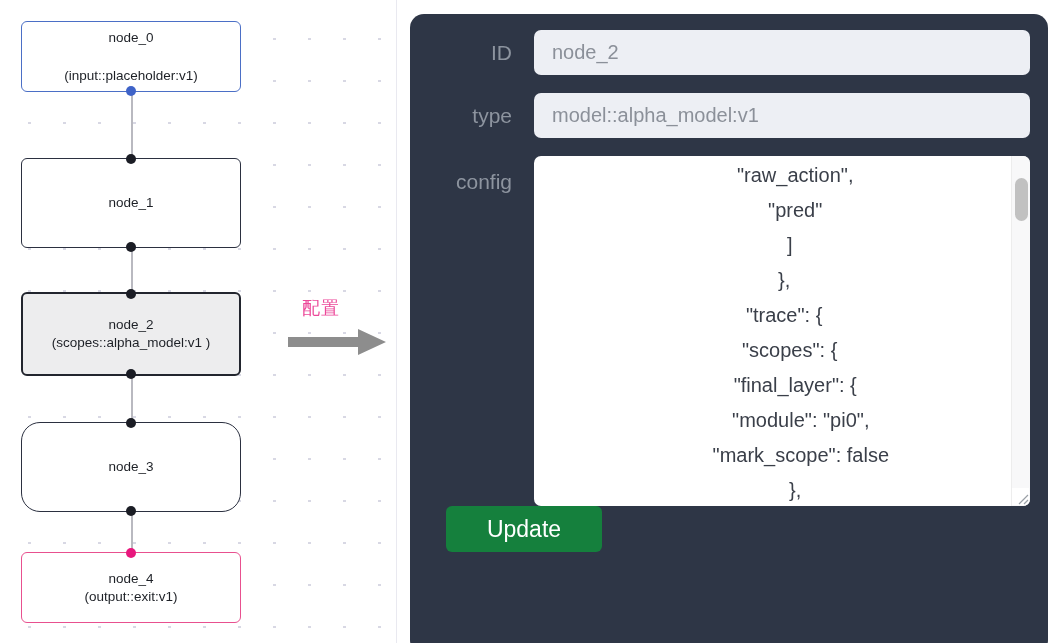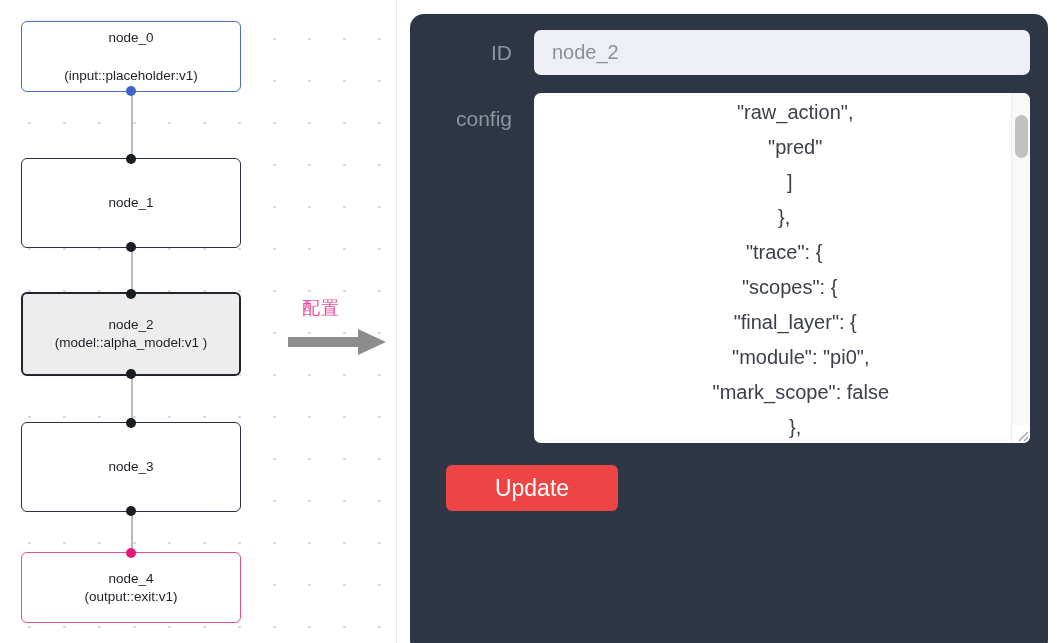--- a/index.html
+++ b/index.html
@@ -96,23 +96,23 @@
   }
   #config-thumb{
     position:absolute;left:3px;top:22px;width:13px;height:43px;
     border-radius:7px;background:#c1c1c1;
   }
   #config-resize{
     position:absolute;right:1px;bottom:1px;width:17px;height:17px;
     background:#ffffff;
   }
   #update-button{
-    margin-top:22px;margin-left:18px;
-    width:172px;height:46px;border-radius:6px;
-    background:#ef4444;border:none;color:#ffffff;
+    margin-left:18px;
+    width:156px;height:46px;border-radius:6px;
+    background:#15803d;border:none;color:#ffffff;
     font-size:23px;font-family:"Liberation Sans",sans-serif;
     display:flex;align-items:center;justify-content:center;
     cursor:pointer;
   }
 </style>
 </head>
 <body>
 
 <div id="canvas"></div>
 <div id="divider"></div>
@@ -131,27 +131,27 @@
   </div>
 
   <div class="node" style="top:158px;height:90px;">
     <span class="nl">node_1</span>
     <span class="handle top"></span>
     <span class="handle bot"></span>
   </div>
 
   <div class="node selected" style="top:292px;height:84px;">
     <span class="nl">node_2</span>
-    <span class="nl">(model::alpha_model:v1
+    <span class="nl">(scopes::alpha_model:v1
 )</span>
     <span class="handle top"></span>
     <span class="handle bot"></span>
   </div>
 
-  <div class="node" style="top:422px;height:90px;">
+  <div class="node" style="top:422px;height:90px;border-radius:19px;">
     <span class="nl">node_3</span>
     <span class="handle top"></span>
     <span class="handle bot"></span>
   </div>
 
   <div class="node output" style="top:552px;height:71px;">
     <span class="nl">node_4</span>
     <span class="nl">(output::exit:v1)</span>
     <span class="handle top pink"></span>
   </div>
@@ -164,20 +164,24 @@
   </svg>
 </div>
 
 <div id="panel">
 
   <div class="field-row">
     <div class="field-label">ID</div>
     <div class="field-input">node_2</div>
   </div>
 
+  <div class="field-row">
+    <div class="field-label">type</div>
+    <div class="field-input">model::alpha_model:v1</div>
+  </div>
 
   <div class="config-row">
     <div class="field-label">config</div>
     <div id="config-box">
       <div id="config-text">        "raw_action",
         "pred"
       ]
     },
     "trace": {
       "scopes": {

